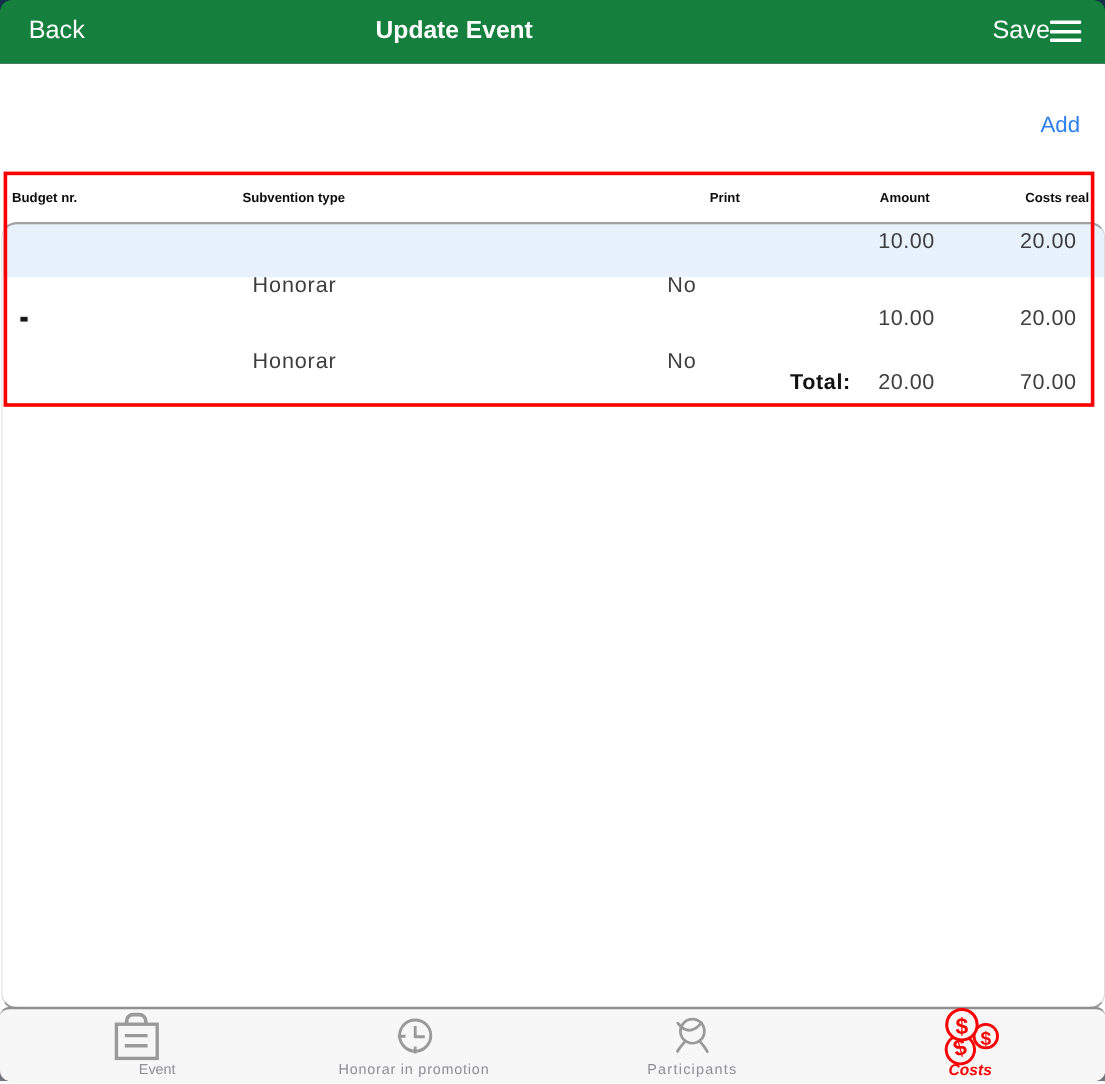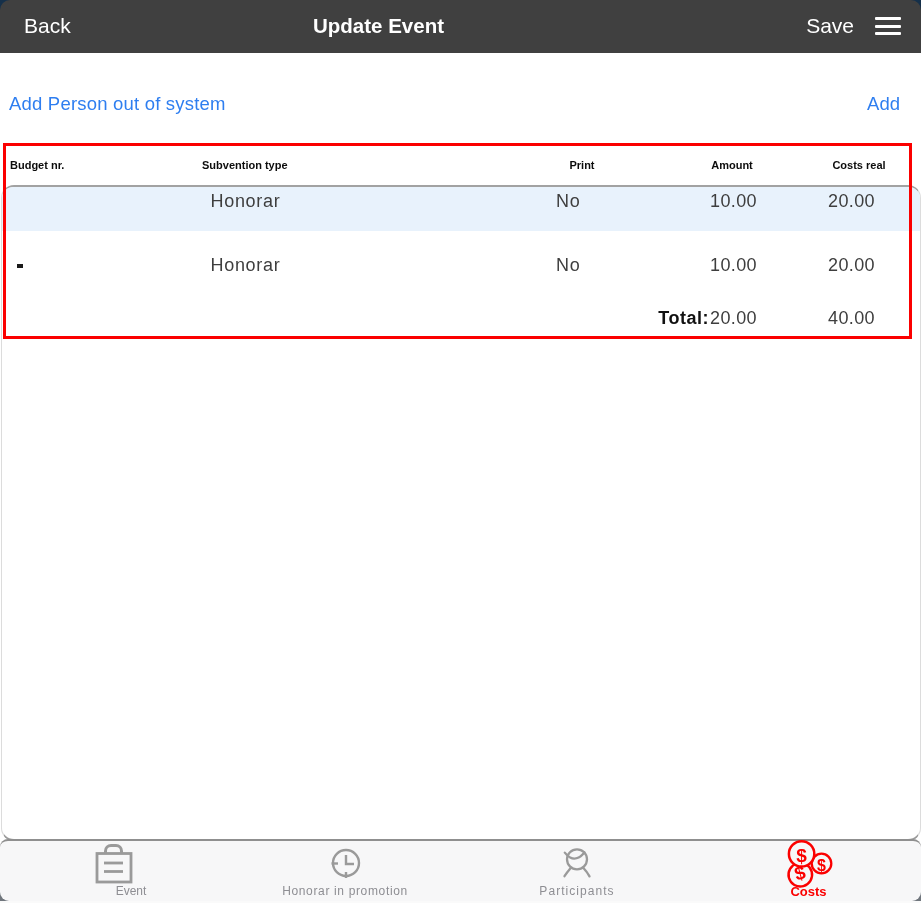--- a/index.html
+++ b/index.html
@@ -1,42 +1,42 @@
 <!DOCTYPE html>
 <html><head>
 <meta charset="utf-8">
 <style>
   * { margin:0; padding:0; box-sizing:border-box; }
   html,body { width:921px; height:903px; overflow:hidden; }
   body { position:relative; background:#fff; font-family:"Liberation Sans",sans-serif; }
   .topbg { position:absolute; left:0; top:0; width:921px; height:53px; background:#15304a; }
   .botbg { position:absolute; left:0; top:880px; width:921px; height:21px; background:#70767d; }
   .botstrip { position:absolute; left:0; top:901px; width:921px; height:2px; background:#fafafa; }
-  .navbar { position:absolute; left:0; top:0; width:921px; height:53px; background:#404040;
+  .navbar { position:absolute; left:0; top:0; width:921px; height:53px; background:#15803d;
             border-radius:10px 10px 0 0; }
   .navbar .back { position:absolute; left:24px; top:0; line-height:52px; color:#fff; font-size:21px; }
   .navbar .title { position:absolute; left:0; width:757px; text-align:center; top:0; line-height:52px;
                    color:#fff; font-size:20.5px; font-weight:bold; }
-  .navbar .save { position:absolute; right:67px; top:0; line-height:52px; color:#fff; font-size:21px;margin-left:12px; }
+  .navbar .save { position:absolute; right:46px; top:0; line-height:52px; color:#fff; font-size:21px;margin-left:12px; }
   .burger { position:absolute; right:20px; top:17px; width:26px; height:18px; }
   .burger div { position:absolute; left:0; width:26px; height:3px; background:#fff; border-radius:1px; }
   .links { position:absolute; top:93px; left:0; width:921px; height:22px; }
   .links .l1 { position:absolute; left:9px; top:0; color:#2e7ef0; font-size:18.5px; letter-spacing:0.2px; }
   .links .l2 { position:absolute; right:21px; top:0; color:#2e7ef0; font-size:18.5px; }
   
   .card { position:absolute; left:0.5px; top:185px; width:920px; height:656px; background:#fff;
           border:1.5px solid #dcdcdc; border-top:2px solid #a2a2a2; border-bottom:2.5px solid #9a9a9a; border-radius:13px; overflow:hidden; }
   .row1 { position:absolute; left:0; top:0; width:920px; height:44px; background:#e8f2fc; }
   
   .redrect { position:absolute; left:3px; top:143px; width:908.5px; height:195.5px; border:3.2px solid #fb0000; }
   
   .th { position:absolute; font-size:11px; font-weight:bold; color:#0c0c0c; top:155px; line-height:20px; white-space:nowrap; }
   .td { position:absolute; font-size:18px; color:#3e3e3e; letter-spacing:0.4px; line-height:20px; white-space:nowrap; }
-  .ctr { transform:translateX(-50%); }
-  .w { letter-spacing:0.7px; }
+  .ctr { transform:translateX(-50%);margin-left:22px; }
+  .w { letter-spacing:0.7px;margin-top:36px; }
   
   .tabbar { position:absolute; left:0; top:839px; width:921px; height:62px; background:#f7f7f8;
             border:none; border-top:2px solid #8f8f8f; border-radius:8px 8px 9px 9px; }
   .tablabel { position:absolute; font-size:12px; color:#8e8e93; transform:translateX(-50%); top:884px; white-space:nowrap; }
   .costslabel { position:absolute; font-size:13px; color:#fb0000; font-weight:bold; transform:translateX(-50%); top:884px; white-space:nowrap; }
   svg text { font-family:"Liberation Sans",sans-serif; }
 </style>
 </head>
 <body>
   <div class="topbg"></div>
@@ -46,21 +46,20 @@
     <div class="back">Back</div>
     <div class="title">Update Event</div>
     <div class="save">Save</div>
     <div class="burger">
       <div style="top:0"></div>
       <div style="top:7.5px"></div>
       <div style="top:15px"></div>
     </div>
   </div>
   <div class="links">
-    <span class="l1">Add Person out of system</span>
     <span class="l2">Add</span>
   </div>
 
   <div class="card">
     <div class="row1"></div>
   </div>
 
   <span class="th" style="left:10px;">Budget nr.</span>
   <span class="th" style="left:202px;">Subvention type</span>
   <span class="th ctr" style="left:582px;">Print</span>
@@ -73,21 +72,21 @@
   <span class="td ctr" style="left:851.5px; top:191px;">20.00</span>
 
   <div style="position:absolute; left:17px; top:264.3px; width:6.2px; height:3.3px; background:#1a1a1a;"></div>
   <span class="td w" style="left:210.5px; top:255px;">Honorar</span>
   <span class="td w" style="left:556px; top:255px;">No</span>
   <span class="td ctr" style="left:733.5px; top:255px;">10.00</span>
   <span class="td ctr" style="left:851.5px; top:255px;">20.00</span>
 
   <span class="td" style="left:609px; top:307.5px; width:100px; text-align:right; font-weight:bold; color:#111; letter-spacing:0.5px;">Total:</span>
   <span class="td ctr" style="left:733.5px; top:307.5px;">20.00</span>
-  <span class="td ctr" style="left:851.5px; top:307.5px;">40.00</span>
+  <span class="td ctr" style="left:851.5px; top:307.5px;">70.00</span>
 
   <div class="redrect"></div>
 
   <div class="tabbar"></div>
 
   <svg width="46" height="46" style="position:absolute; left:89px; top:840px;" viewBox="0 0 46 46">
     <path d="M16.5,13.5 v-2.5 a5.5,5.5 0 0 1 5.5,-5.5 h5 a5.5,5.5 0 0 1 5.5,5.5 v2.5" fill="none" stroke="#9a9a9a" stroke-width="3"></path>
     <rect x="8" y="13.5" width="34" height="28.5" fill="none" stroke="#9a9a9a" stroke-width="2.8"></rect>
     <line x1="15" y1="23" x2="34" y2="23" stroke="#9a9a9a" stroke-width="2.8"></line>
     <line x1="15" y1="31.5" x2="34" y2="31.5" stroke="#9a9a9a" stroke-width="2.8"></line>
@@ -114,13 +113,13 @@
     </g>
     <g transform="rotate(-15 24.3 35.7)">
       <circle cx="24.3" cy="35.7" r="11.8" fill="#f7f7f8" stroke="#fb0000" stroke-width="2.4"></circle>
       <text x="24.3" y="40.5" font-size="19" font-weight="bold" fill="#fb0000" text-anchor="middle">$</text>
     </g>
     <g>
       <circle cx="25.6" cy="14.9" r="12.7" fill="#f7f7f8" stroke="#fb0000" stroke-width="2.5"></circle>
       <text x="25.6" y="23" font-size="19" font-weight="bold" fill="#fb0000" text-anchor="middle">$</text>
     </g>
   </svg>
-  <div class="costslabel" style="left:808.5px;">Costs</div>
+  <div class="costslabel" style="left:808.5px;font-style:italic;">Costs</div>
 
 </body></html>

